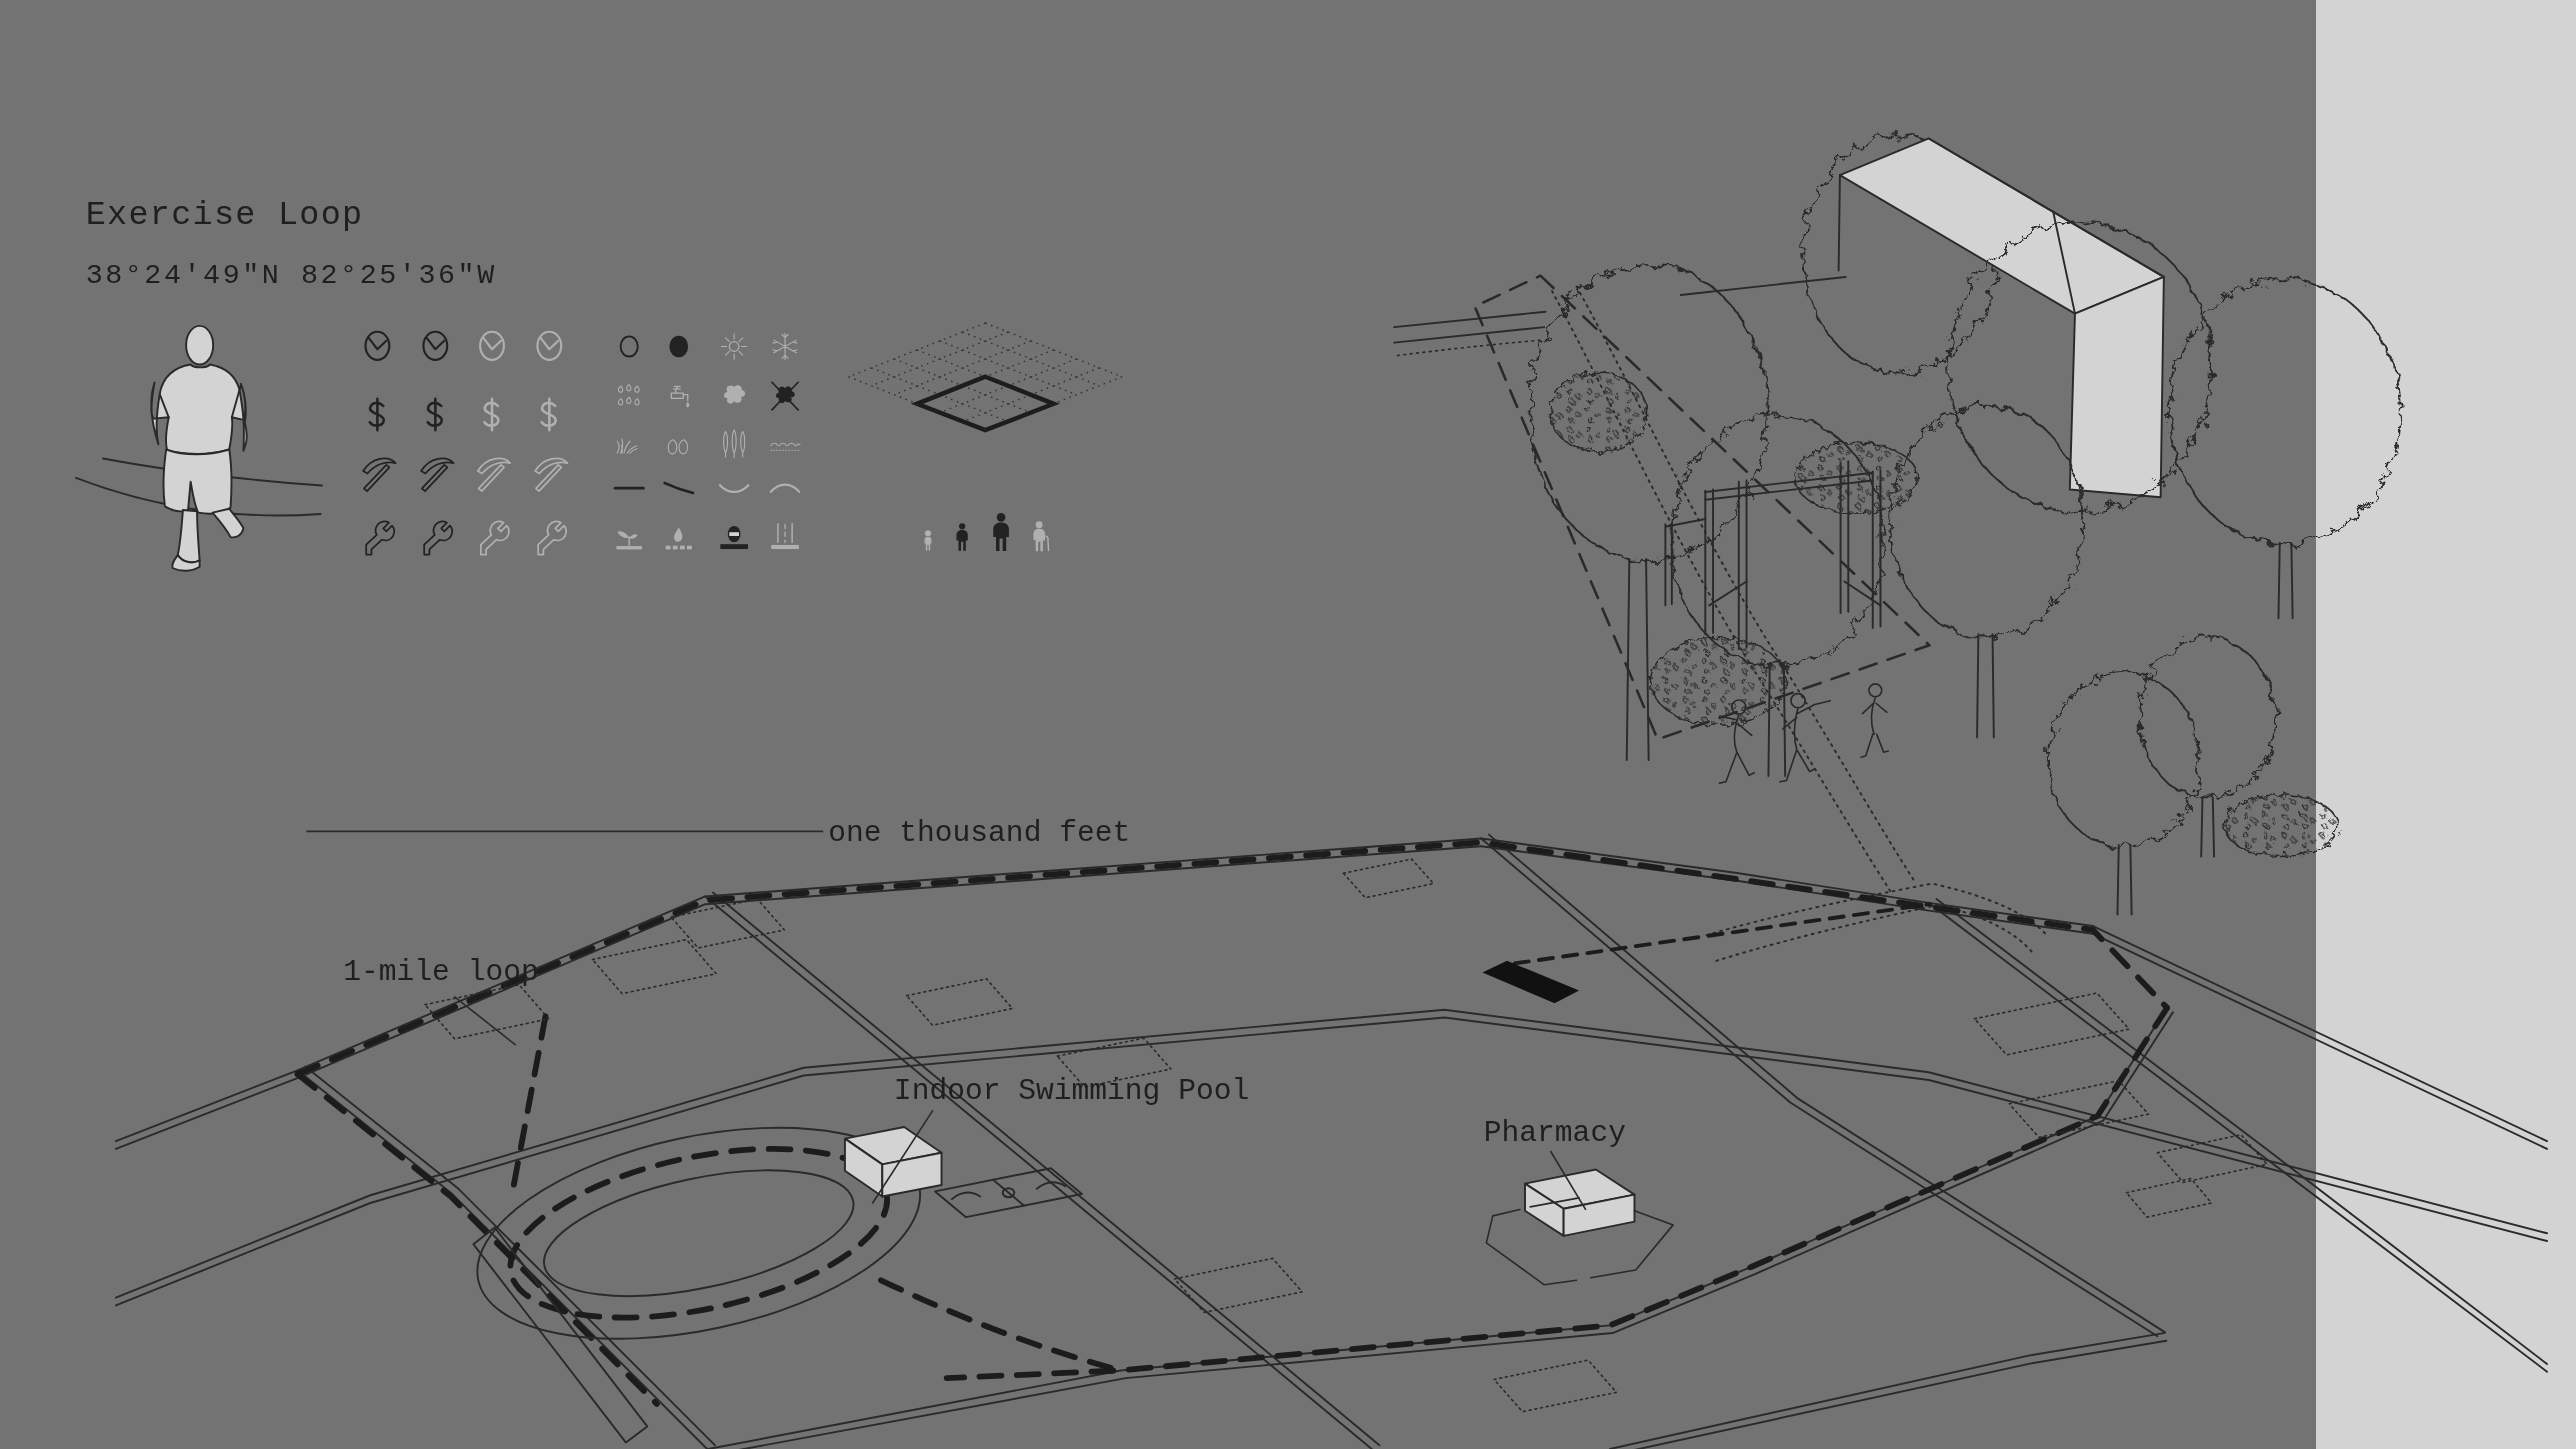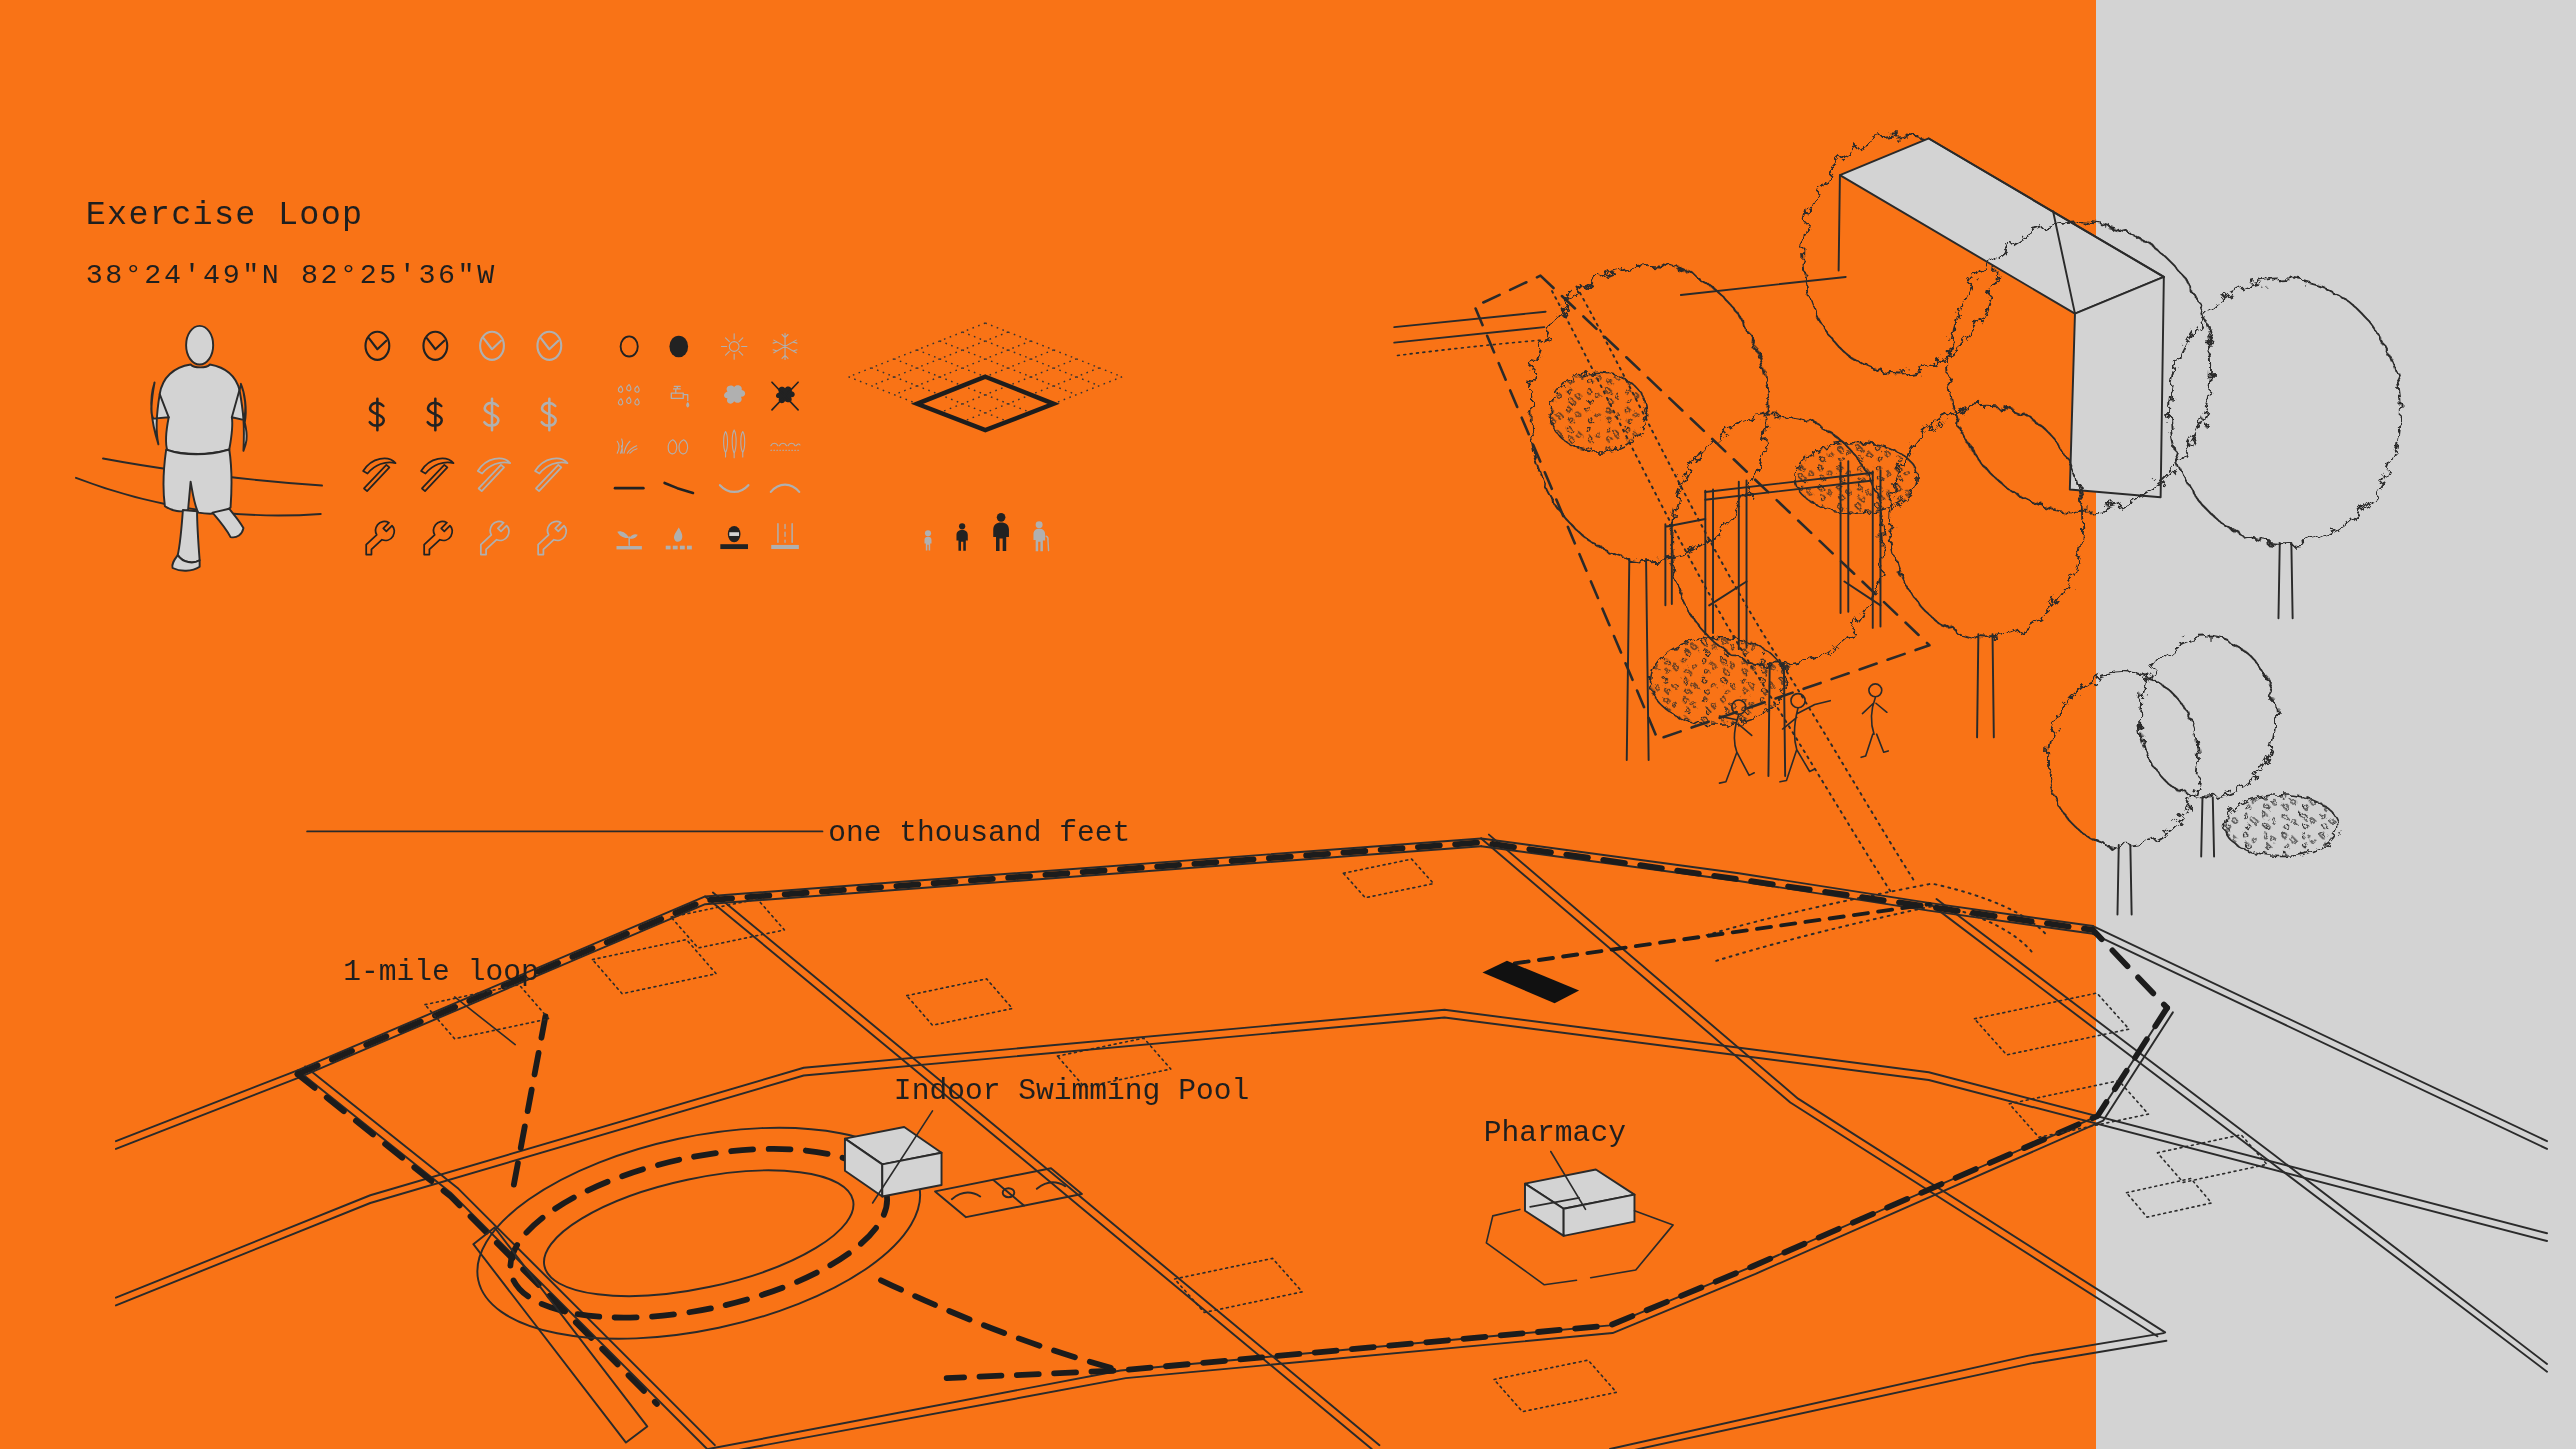--- a/index.html
+++ b/index.html
@@ -1,16 +1,16 @@
 <!DOCTYPE html>
 <html style="font-size:10.3px"><head>
 <meta charset="utf-8">
 <style>
   html,body{margin:0;padding:0;background:#d3d3d3;width:2576px;height:1449px;overflow:hidden;}
-  #canvas{position:relative;width:2096px;height:1449px;background:#f97316;
+  #canvas{position:relative;width:2316px;height:1449px;background:#737373;
           font-family:"Liberation Mono",monospace;color:#1f1f1f;}
   svg text{font-family:"Liberation Mono",monospace;fill:#1f1f1f;}
   .t-title{font-size:52px;letter-spacing:2px;}
   .t-coord{font-size:44px;letter-spacing:4px;}
   .t-label{font-size:46px;}
   .ln{fill:none;stroke:currentColor;stroke-linecap:round;stroke-linejoin:round;}
   .fc{fill:currentColor;stroke:none;}
   .dark{color:#222222;}
   .gray{color:#b0b0b0;}
   .art{fill:none;stroke:#2a2a2a;stroke-width:3;stroke-linecap:round;stroke-linejoin:round;}

